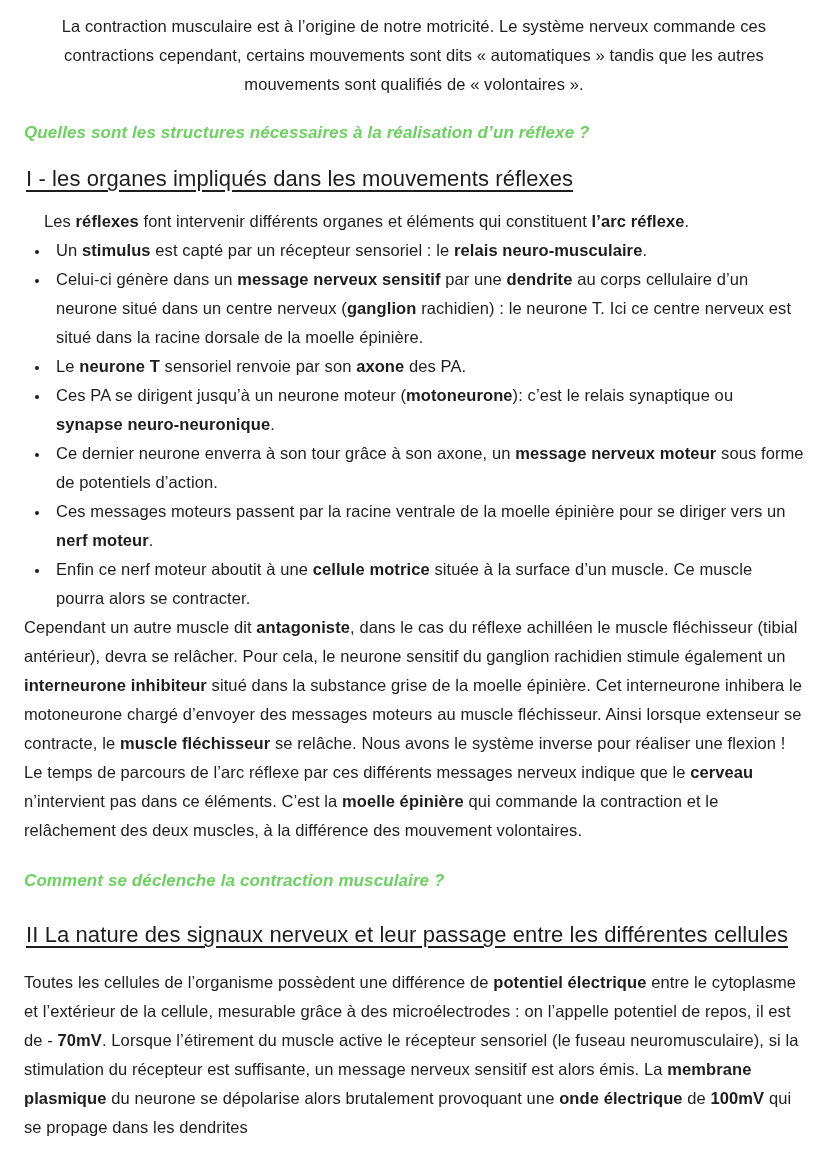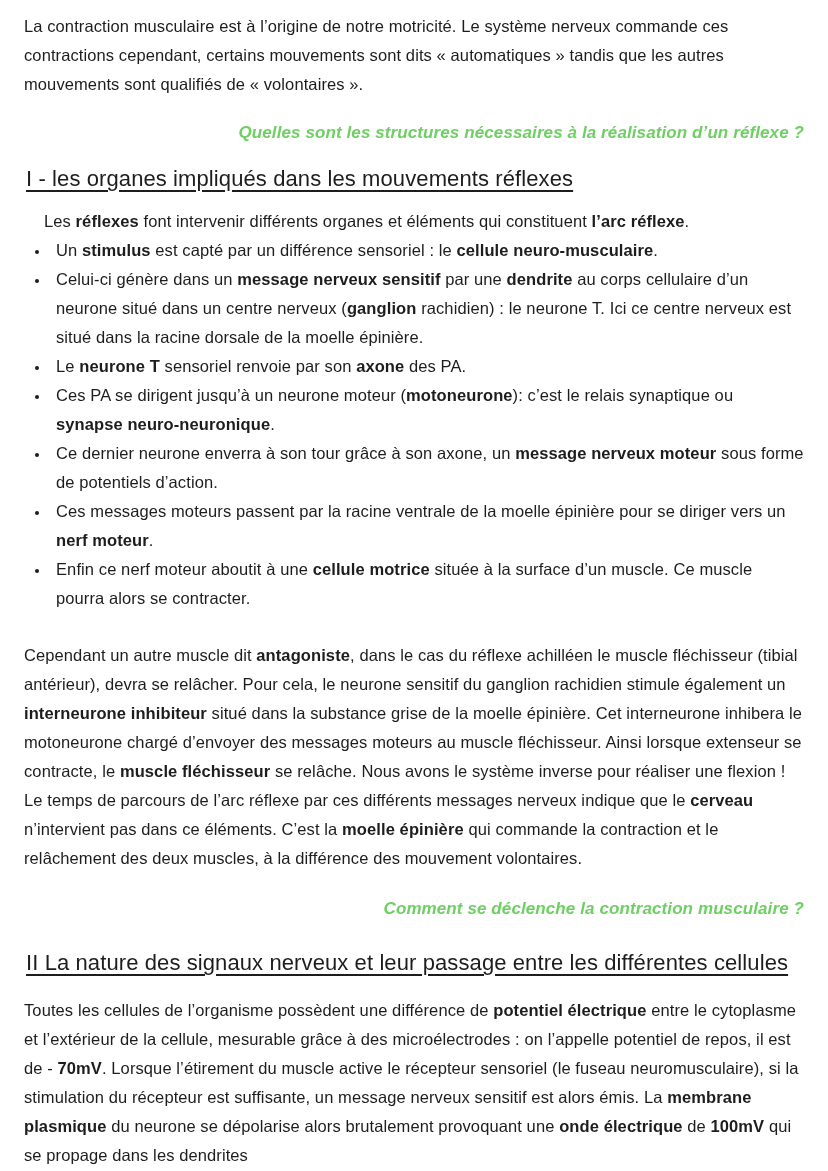--- a/index.html
+++ b/index.html
@@ -17,28 +17,28 @@
     background:var(--paper);
     font-family:"Liberation Sans", sans-serif;
     font-size:16.5px;
     line-height:29px;
     color:var(--ink);
     letter-spacing:0.1px;
   }
   p{ margin:0; }
   b{ font-weight:700; }
   .intro{
-    text-align:left;
+    text-align:center;
     margin:0 auto 0 auto;
   }
   .question{
     color:var(--accent);
     font-weight:700;
     font-style:italic;
-    text-align:right;
+    text-align:left;
     font-size:17px;
     line-height:24px;
     margin:22px 0 22px 0;
   }
   .section-title{
     font-weight:400;
     font-size:22px;
     line-height:24px;
     text-decoration:underline;
     text-underline-offset:4px;
@@ -53,40 +53,39 @@
     padding-left:26px;
     list-style:disc outside;
   }
   ul.bullets li{
     padding-left:6px;
   }
   ul.bullets li::marker{
     font-size:13px;
   }
   .body-block{
-    margin-top:28px;
   }
   .q2{ margin-top:24px; margin-bottom:26px;font-style:italic; }
   .section-2{ margin-top:30px; margin-bottom:21px; }
 </style>
 </head>
 <body>
 
 <div class="page">
 
   <p class="intro"><span>La contraction musculaire est à l’origine de notre motricité. Le système nerveux commande ces contractions cependant, certains mouvements sont dits « automatiques » tandis que les autres mouvements sont qualifiés de « volontaires ».</span></p>
 
   <h2 class="question">Quelles sont les structures nécessaires à la réalisation d’un réflexe ?</h2>
 
   <h3 class="section-title">I - les organes impliqués dans les mouvements réflexes</h3>
 
   <p class="lead"><span>Les </span><b>réflexes</b><span> font intervenir différents organes et éléments qui constituent </span><b>l’arc réflexe</b><span>.</span></p>
 
   <ul class="bullets">
-    <li><span>Un </span><b>stimulus</b><span> est capté par un différence sensoriel : le </span><b>cellule neuro-musculaire</b><span>.</span></li>
+    <li><span>Un </span><b>stimulus</b><span> est capté par un récepteur sensoriel : le </span><b>relais neuro-musculaire</b><span>.</span></li>
     <li><span>Celui-ci génère dans un </span><b>message nerveux sensitif</b><span> par une </span><b>dendrite</b><span> au corps cellulaire d’un neurone situé dans un centre nerveux (</span><b>ganglion</b><span> rachidien) : le neurone T. Ici ce centre nerveux est situé dans la racine dorsale de la moelle épinière.</span></li>
     <li><span>Le </span><b>neurone T</b><span> sensoriel renvoie par son </span><b>axone</b><span> des PA.</span></li>
     <li><span>Ces PA se dirigent jusqu’à un neurone moteur (</span><b>motoneurone</b><span>): c’est le relais synaptique ou </span><b>synapse neuro-neuronique</b><span>.</span></li>
     <li><span>Ce dernier neurone enverra à son tour grâce à son axone, un </span><b>message nerveux moteur</b><span> sous forme de potentiels d’action.</span></li>
     <li><span>Ces messages moteurs passent par la racine ventrale de la moelle épinière pour se diriger vers un </span><b>nerf moteur</b><span>.</span></li>
     <li><span>Enfin ce nerf moteur aboutit à une </span><b>cellule motrice</b><span> située à la surface d’un muscle. Ce muscle pourra alors se contracter.</span></li>
   </ul>
 
   <div class="body-block">
     <p><span>Cependant un autre muscle dit </span><b>antagoniste</b><span>, dans le cas du réflexe achilléen le muscle fléchisseur (tibial antérieur), devra se relâcher. Pour cela, le neurone sensitif du ganglion rachidien stimule également un </span><b>interneurone inhibiteur</b><span> situé dans la substance grise de la moelle épinière. Cet interneurone inhibera le motoneurone chargé d’envoyer des messages moteurs au muscle fléchisseur. Ainsi lorsque extenseur se contracte, le </span><b>muscle fléchisseur</b><span> se relâche. Nous avons le système inverse pour réaliser une flexion !</span></p>

